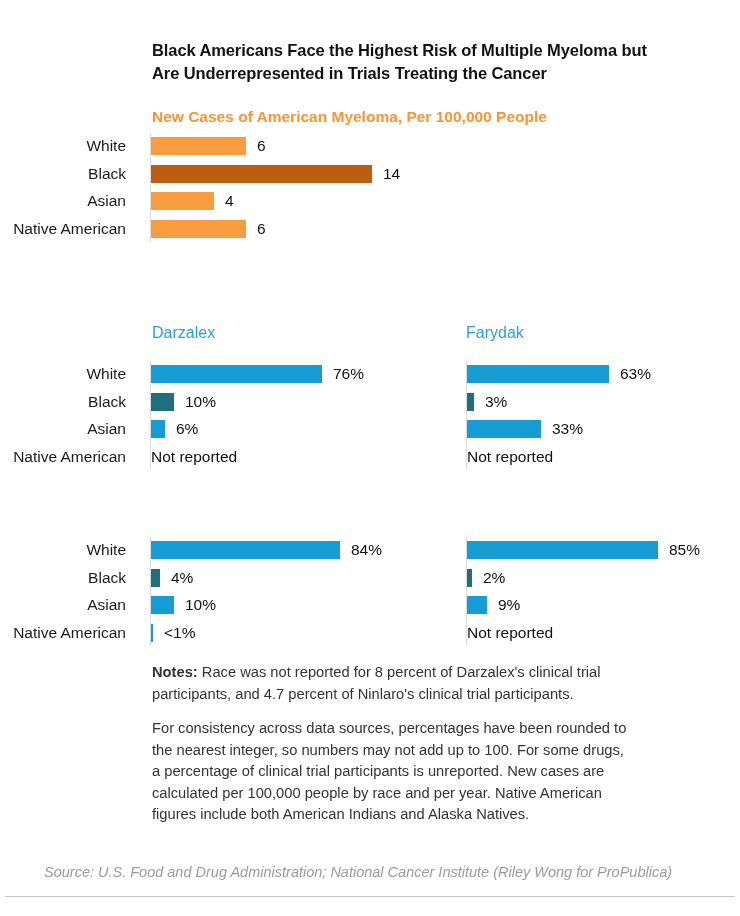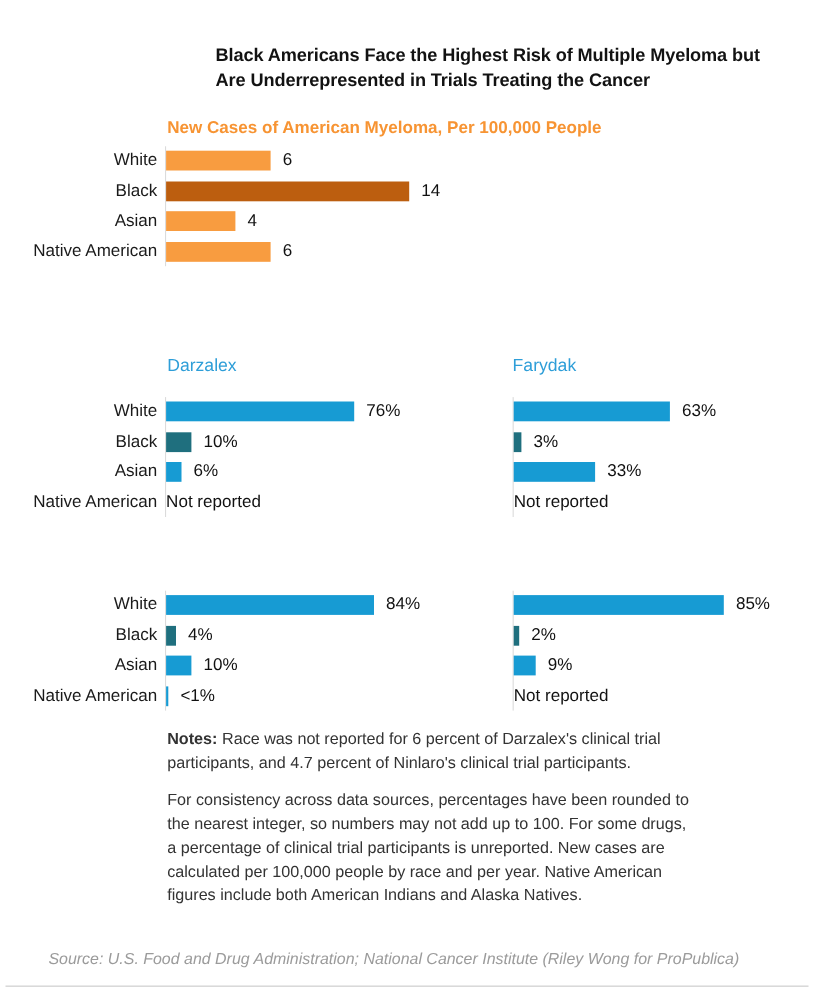--- a/index.html
+++ b/index.html
@@ -6,21 +6,21 @@
   .page{
     position:relative;
     width:740px;height:916px;
     background:#ffffff;
     font-family:"Liberation Sans",sans-serif;
     overflow:hidden;
   }
   .block-title{
     position:absolute;left:152px;top:28px;
     font-size:16.5px;font-weight:bold;color:#121212;
-    line-height:23px;white-space:pre-line;letter-spacing:-0.1px;margin-left:44px;
+    line-height:23px;white-space:pre-line;letter-spacing:-0.1px;
   }
   .orange-heading{
     position:absolute;left:152px;top:95px;
     font-size:15.5px;font-weight:bold;color:#F79433;
   }
   .blue-heading{
     position:absolute;left:152px;top:281px;
     font-size:15.5px;font-weight:bold;color:#1E92CE;
   }
   .names-row{position:absolute;left:0;right:0;height:18px;}
@@ -39,21 +39,21 @@
   .charts-row2{top:537px;}
 
   .labels-col{width:150px;box-sizing:border-box;padding:4px 0;}
   .chart-col{border-left:1px solid #DBDBDB;padding:4px 0;box-sizing:border-box;}
   .chart-col.colL{width:316px;}
   .chart-col.colR{flex:1;}
   .chart-col.single{flex:1;}
 
   .bar-row{height:18px;margin-bottom:9.5px;display:flex;align-items:center;}
   .bar-row:last-child{margin-bottom:0;}
-  .label-row{justify-content:flex-end;padding-right:7px;}
+  .label-row{justify-content:flex-end;padding-right:24px;}
   .label-row span{font-size:15.5px;color:#1A1A1A;white-space:nowrap;}
   .bar{height:18px;flex:0 0 auto;}
   .bar-value{margin-left:11px;font-size:15.5px;color:#111;white-space:nowrap;}
   .not-reported{font-size:15.5px;color:#111;white-space:nowrap;}
 
   .notes{
     position:absolute;left:152px;top:662px;width:484px;
     font-size:14.7px;line-height:21.5px;color:#333;
   }
   .notes p{margin:0 0 13px 0;}
@@ -216,21 +216,21 @@
           <div class="bar" style="width: 20px; background: rgb(23, 155, 211);"></div>
           <span class="bar-value">9%</span>
         </div>
         <div class="bar-row">
           <span class="not-reported">Not reported</span>
         </div>
       </div>
   </div>
 
   <div class="notes">
-    <p><span class="notes-label">Notes:</span> <span>Race was not reported for 6 percent of Darzalex's clinical trial participants, and 4.7 percent of Ninlaro's clinical trial participants.</span></p>
+    <p><span class="notes-label">Notes:</span> <span>Race was not reported for 8 percent of Darzalex's clinical trial participants, and 4.7 percent of Ninlaro's clinical trial participants.</span></p>
     <p>For consistency across data sources, percentages have been rounded to the nearest integer, so numbers may not add up to 100. For some drugs, a percentage of clinical trial participants is unreported. New cases are calculated per 100,000 people by race and per year. Native American figures include both American Indians and Alaska Natives.</p>
   </div>
 
   <div class="source">Source: U.S. Food and Drug Administration; National Cancer Institute (Riley Wong for ProPublica)</div>
 
   <div class="bottom-rule"></div>
 
 </div>
 
 </body></html>

